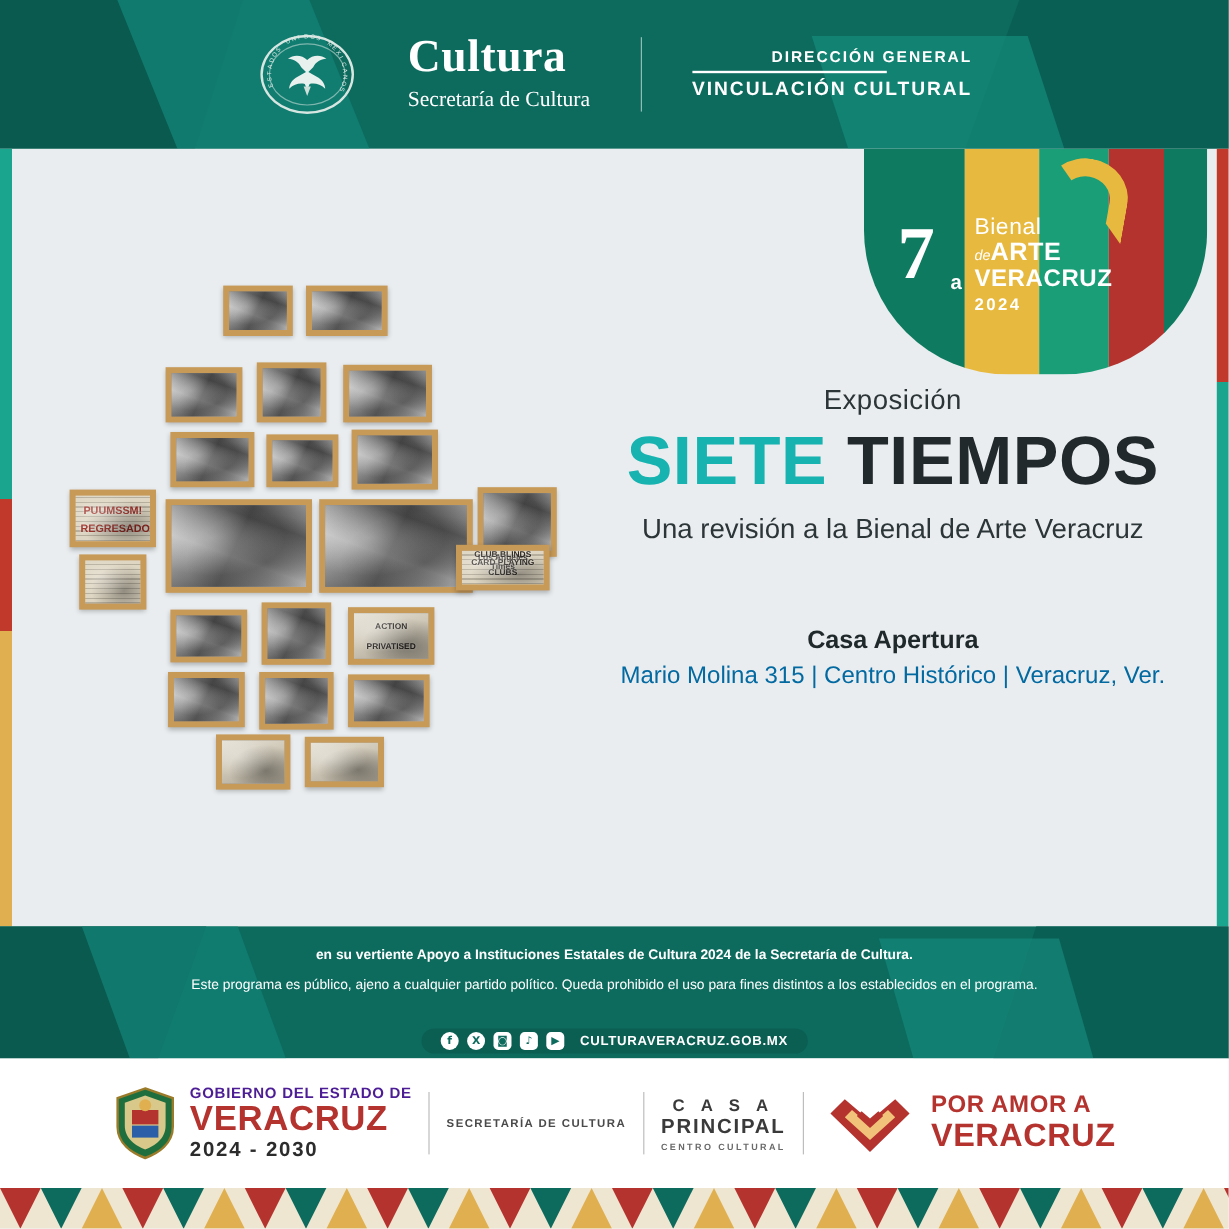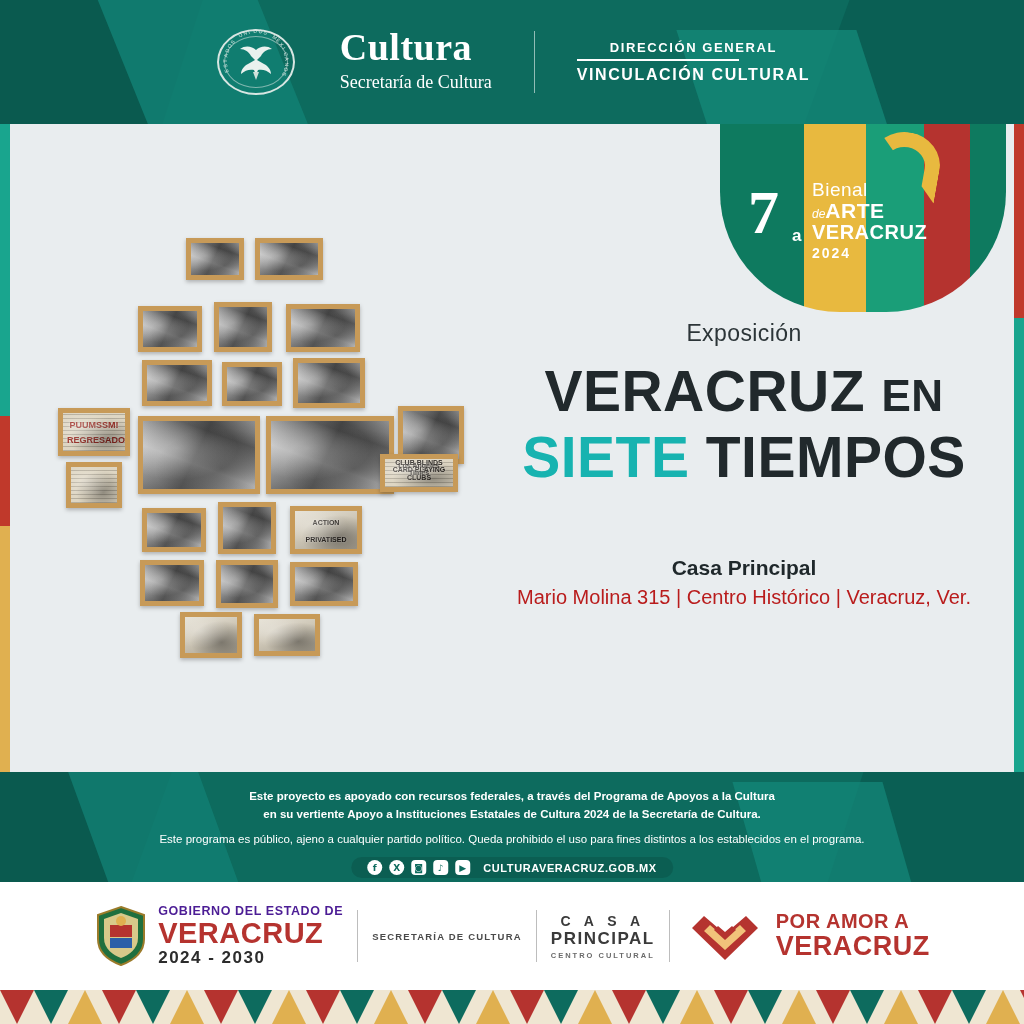--- a/index.html
+++ b/index.html
@@ -71,21 +71,21 @@
     font-size: 38px; font-weight: bold; line-height: 1;
     font-family: "Liberation Serif", serif; letter-spacing: .5px;
   }
   .brand-sub {
     font-size: 18px; line-height: 1.4; margin-top: 4px;
     font-family: "Liberation Serif", serif;
   }
   .divider-v {
     width: 1px; height: 62px; background: rgba(255,255,255,.55);
   }
-  .dg-block { color: #ffffff; text-align: center; }
+  .dg-block { color: #ffffff; text-align: right; }
   .dg-line1 { font-size: 13px; font-weight: bold; letter-spacing: 1.6px; }
   .dg-rule { height: 2px; background: #ffffff; margin: 4px 0 5px 0; width: 162px; }
   .dg-line2 { font-size: 16px; font-weight: bold; letter-spacing: 1.6px; }
 
   
   .body-area {
     position: absolute; top: 124px; left: 0; width: 1024px; height: 648px;
     background: #e9edef;
   }
   .edge-left {
@@ -177,21 +177,21 @@
   }
   .title1 .en { font-size: 44px; font-weight: bold; }
   .title2 {
     margin-top: 8px;
     font-size: 57px; font-weight: bold; color: #21292c; letter-spacing: .5px; line-height: 1.05;
   }
   .title2 .siete { color: #17b3b0; }
   .subtitle { margin-top: 12px; font-size: 23px; color: #2c3538; }
   .apertura { margin-top: 46px; font-size: 23px; font-weight: bold; color: #1f282b; }
   .venue { margin-top: 68px; font-size: 21px; font-weight: bold; color: #1f282b; }
-  .address { margin-top: 6px; font-size: 20px; color: #b91c1c; }
+  .address { margin-top: 6px; font-size: 20px; color: #0369a1; }
 
   
   .greenband {
     position: absolute; left: 0; top: 772px; width: 1024px; height: 110px;
     background: #0d6b5e; overflow: hidden;
   }
   .greenband .g1 { position:absolute; left:-30px; top:-20px; width:180px; height:160px; background:#0a5a4f; transform:skewX(-20deg); }
   .greenband .g2 { position:absolute; left:90px; top:-40px; width:130px; height:200px; background:#128073; transform:skewX(20deg); opacity:.8; }
   .greenband .g3 { position:absolute; right:-40px; top:-30px; width:220px; height:180px; background:#0a5f54; transform:skewX(-18deg); }
   .greenband .g4 { position:absolute; right:120px; top:10px; width:150px; height:150px; background:#14897a; transform:skewX(16deg); opacity:.7; }
@@ -422,39 +422,35 @@
     <div class="frame light" style="left:130px; top:382px; width:62px; height:46px;">
         <div class="pic"></div>
       </div>
     <div class="frame light" style="left:204px; top:384px; width:66px; height:42px;">
         <div class="pic"></div>
       </div>
   </div>
 
   <div class="info">
     <div class="exposicion">Exposición</div>
-    <div class="title1">
-      <span>VERACRUZ</span>
-      <span class="en">EN</span>
-    </div>
     <div class="title2">
       <span class="siete">SIETE</span>
       <span>TIEMPOS</span>
     </div>
-    <div class="venue">Casa Principal</div>
+    <div class="subtitle">Una revisión a la Bienal de Arte Veracruz</div>
+    <div class="venue">Casa Apertura</div>
     <div class="address">Mario Molina 315 | Centro Histórico | Veracruz, Ver.</div>
   </div>
 
   <div class="greenband">
     <div class="g1"></div>
       <div class="g2"></div>
       <div class="g3"></div>
       <div class="g4"></div>
     <div class="legal">
-      <div>Este proyecto es apoyado con recursos federales, a través del Programa de Apoyos a la Cultura</div>
       <div>en su vertiente Apoyo a Instituciones Estatales de Cultura 2024 de la Secretaría de Cultura.</div>
       <div class="l3">Este programa es público, ajeno a cualquier partido político. Queda prohibido el uso para fines distintos a los establecidos en el programa.</div>
     </div>
     <div class="social">
       <div class="sico">f</div>
       <div class="sico">X</div>
       <div class="sico sq">◙</div>
       <div class="sico sq">♪</div>
       <div class="sico sq">▶</div>
       <div class="site">CULTURAVERACRUZ.GOB.MX</div>

